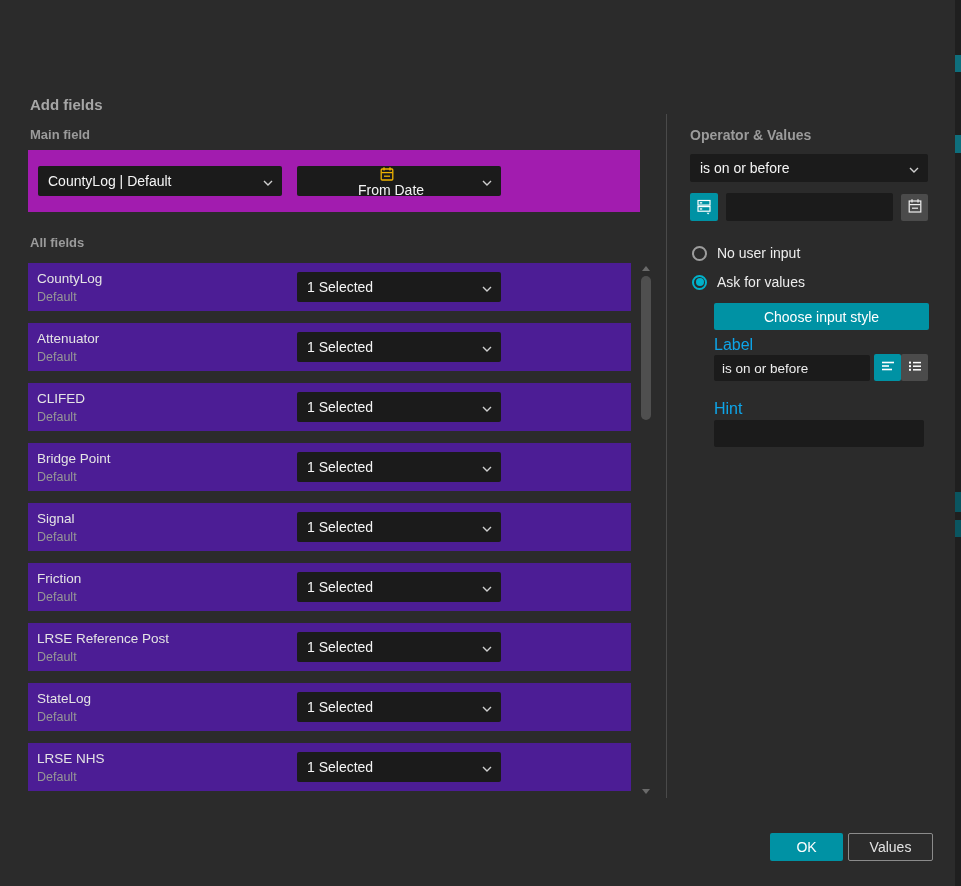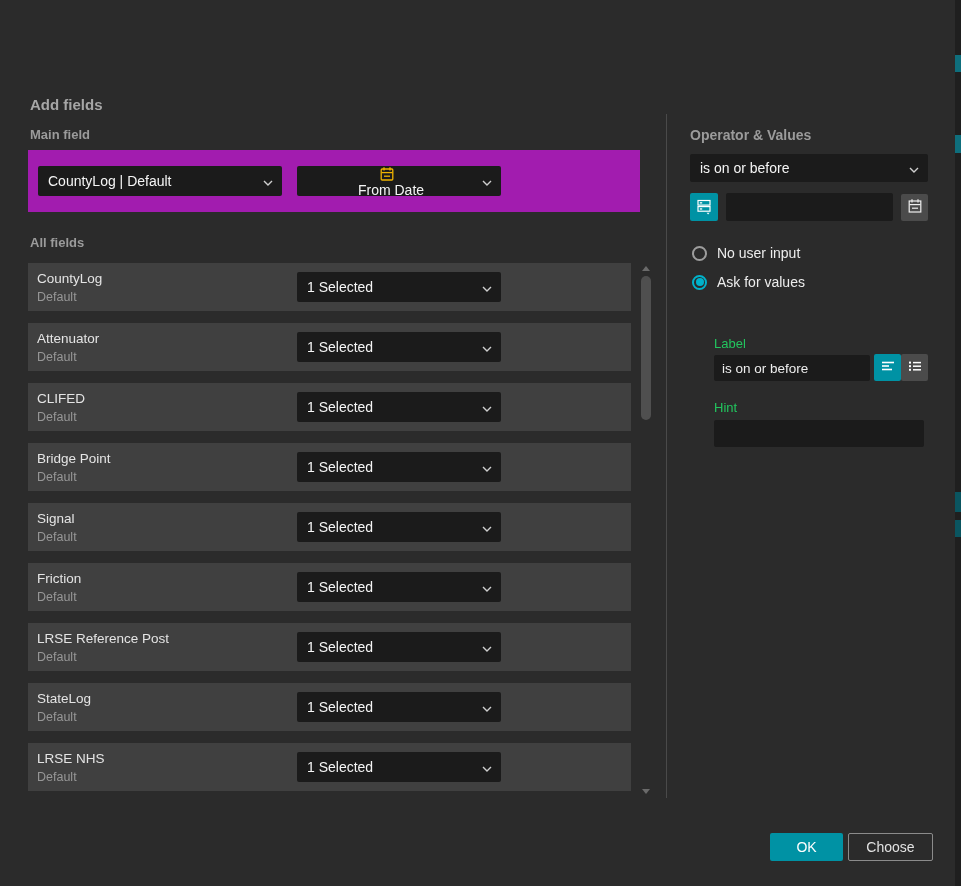--- a/index.html
+++ b/index.html
@@ -17,40 +17,40 @@
   .h-add{position:absolute;left:30px;top:96px;font-size:15px;font-weight:700;color:#a6a6a6;}
   .h-sub{position:absolute;font-size:13px;font-weight:700;color:#9b9b9b;}
   
   .select{position:absolute;background:#1b1b1b;border-radius:2px;display:flex;align-items:center;padding:0 26px 0 10px;color:#f5f5f5;font-size:14px;cursor:pointer;}
   .select .chev{position:absolute;right:9px;top:50%;transform:translateY(-50%);}
   .select .cal{margin-right:9px;display:inline-flex;flex:none;}
   
   .main-box{position:absolute;left:28px;top:150px;width:612px;height:62px;background:#a21caf;}
   
   .fields-list{position:absolute;left:28px;top:263px;width:603px;}
-  .field-row{position:relative;width:603px;height:48px;background:#404040;margin-bottom:12px;}
+  .field-row{position:relative;width:603px;height:48px;background:#4c1d95;margin-bottom:12px;}
   .field-name{position:absolute;left:9px;top:8px;font-size:13.5px;color:#e4e4e4;}
   .field-sub{position:absolute;left:9px;top:27px;font-size:12.5px;color:#979797;}
   .row-select{left:269px;top:9px;width:204px;height:30px;}
   
   .sb-thumb{position:absolute;left:641px;top:276px;width:10px;height:144px;background:#4f4f4f;border-radius:5px;cursor:pointer;}
   .sb-up{position:absolute;left:642px;top:266px;width:0;height:0;border-left:4px solid transparent;border-right:4px solid transparent;border-bottom:5px solid #6a6a6a;cursor:pointer;}
   .sb-down{position:absolute;left:642px;top:789px;width:0;height:0;border-left:4px solid transparent;border-right:4px solid transparent;border-top:5px solid #6a6a6a;cursor:pointer;}
   .v-divider{position:absolute;left:666px;top:114px;width:1px;height:684px;background:#4a4a4a;}
   
   .icon-btn{position:absolute;border:none;padding:0;display:flex;align-items:center;justify-content:center;cursor:pointer;border-radius:2px;}
   .input-box{position:absolute;background:#1b1b1b;border:none;border-radius:2px;color:#ededed;font-size:13.5px;padding:0 8px;}
   .radio-row{position:absolute;display:flex;align-items:center;cursor:pointer;}
   .radio{width:15px;height:15px;border-radius:50%;flex:none;position:relative;}
   .radio.off{border:2px solid #9d9d9d;}
   .radio.on{border:2px solid #00b2ca;}
   .radio.on::after{content:"";position:absolute;left:50%;top:50%;transform:translate(-50%,-50%);width:8px;height:8px;border-radius:50%;background:#00b2ca;}
   .radio-label{margin-left:10px;font-size:14px;color:#ededed;}
   .teal-btn{background:#0092a4;color:#fff;border:none;border-radius:2px;font-size:14px;cursor:pointer;}
-  .small-label{position:absolute;font-size:13px;color:#22c55e;}
+  .small-label{position:absolute;font-size:16px;color:#0ea5e9;}
   
   .btn-ok{position:absolute;left:770px;top:833px;width:73px;height:28px;font-size:14px;}
   .btn-cancel{position:absolute;left:848px;top:833px;width:85px;height:28px;background:transparent;color:#e2e2e2;border:1px solid #8b8b8b;border-radius:2px;font-size:14px;cursor:pointer;}
 </style>
 </head>
 <body>
 
 <div class="canvas">
   <div class="dialog">
 
@@ -250,20 +250,21 @@
 
     <div class="radio-row" style="left:692px;top:245px;">
       <span class="radio off"></span>
       <span class="radio-label">No user input</span>
     </div>
     <div class="radio-row" style="left:692px;top:274px;">
       <span class="radio on"></span>
       <span class="radio-label">Ask for values</span>
     </div>
 
+    <button class="teal-btn" style="position:absolute;left:714px;top:303px;width:215px;height:27px;">Choose input style</button>
 
     <div class="small-label" style="left:714px;top:336px;">Label</div>
     <input class="input-box" style="left: 714px; top: 355px; width: 156px; height: 26px;" value="is on or before">
     <button class="icon-btn" style="left:874px;top:354px;width:27px;height:27px;background:#0092a4;">
       <span>
         <svg width="16" height="16" viewBox="0 0 16 16">
           <line x1="2" y1="4.5" x2="14" y2="4.5" stroke="#fff" stroke-width="1.6"></line>
           <line x1="2" y1="8" x2="9" y2="8" stroke="#fff" stroke-width="1.6"></line>
           <line x1="2" y1="11.5" x2="12" y2="11.5" stroke="#fff" stroke-width="1.6"></line>
         </svg>
@@ -279,21 +280,21 @@
           <line x1="6" y1="8.2" x2="14" y2="8.2" stroke="#fff" stroke-width="1.5"></line>
           <line x1="6" y1="11.8" x2="14" y2="11.8" stroke="#fff" stroke-width="1.5"></line>
         </svg>
       </span>
     </button>
 
     <div class="small-label" style="left:714px;top:400px;">Hint</div>
     <input class="input-box" style="left: 714px; top: 420px; width: 210px; height: 27px;" value="">
 
     <button class="teal-btn btn-ok">OK</button>
-    <button class="btn-cancel">Choose</button>
+    <button class="btn-cancel">Values</button>
   </div>
 
   <div class="edge-strip">
     <div class="seg" style="top:55px;height:17px;background:#0e6e7c;"></div>
     <div class="seg" style="top:135px;height:18px;background:#0e6e7c;"></div>
     <div class="seg" style="top:492px;height:20px;background:#0a5560;"></div>
     <div class="seg" style="top:520px;height:17px;background:#0a5560;"></div>
   </div>
 </div>
 

